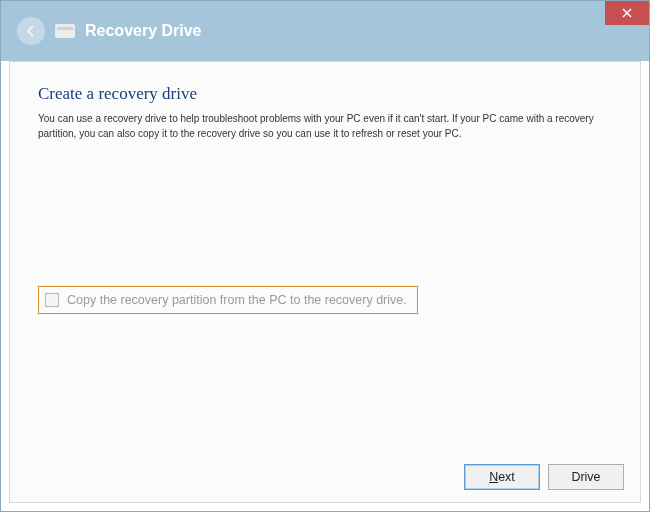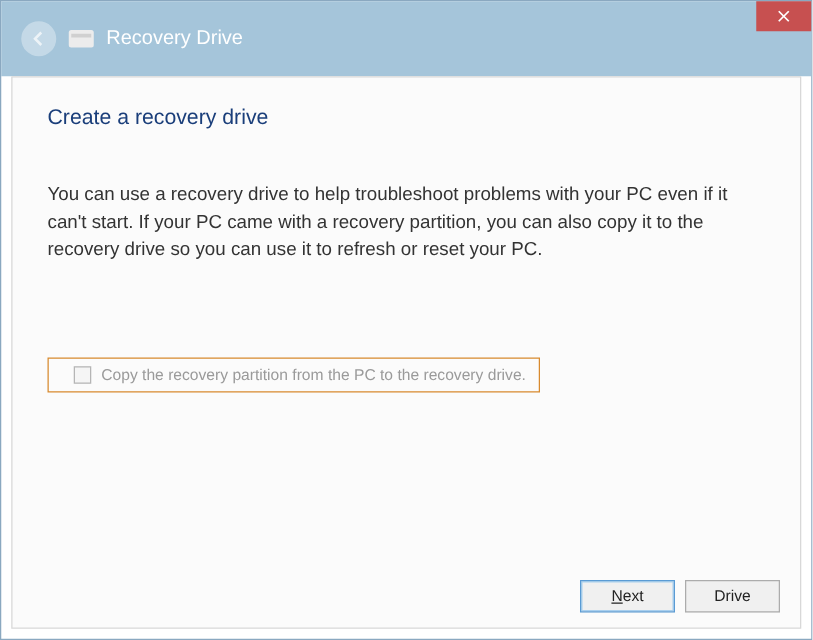--- a/index.html
+++ b/index.html
@@ -62,52 +62,53 @@
     .title-icon::after{
       content:"";
       position:absolute;
       left:2px; top:3px;
       width:16px; height:3px;
       background:#d0d0d0;
     }
     .title-text {
       color: #fff;
       font-size: 16px;
-      font-weight: 400;
+      font-weight: 700;
     }
     .content {
       position: absolute;
       top: 60px;
       left: 8px;
       right: 8px;
       bottom: 8px;
       background: #fbfbfb;
       border: 1px solid #d8d8d8;
       padding: 22px 28px 54px 28px;
     }
     .heading {
       color: #1a3e7a;
       font-size: 17px;
       font-weight: 400;
-      margin-bottom: 41px;
+      margin-bottom: 8px;
+      font-family: Liberation Serif, serif;
     }
     .body-text {
       color: #333;
-      font-size: 15px;
+      font-size: 10px;
       line-height: 1.45;
       max-width: 560px;
     }
     .checkbox-row {
       position: absolute;
       top: 224px;
       left: 28px;
       display: flex;
       align-items: flex-end;
       gap: 8px;
-      padding: 6px 10px 6px 20px;
+      padding: 6px 10px 6px 6px;
       border: 1px solid #d88a2e;
     }
     .checkbox-box {
       width: 14px;
       height: 14px;
       border: 1px solid #b5b5b5;
       background: #f5f5f5;
     }
     .checkbox-label {
       color: #9a9a9a;

